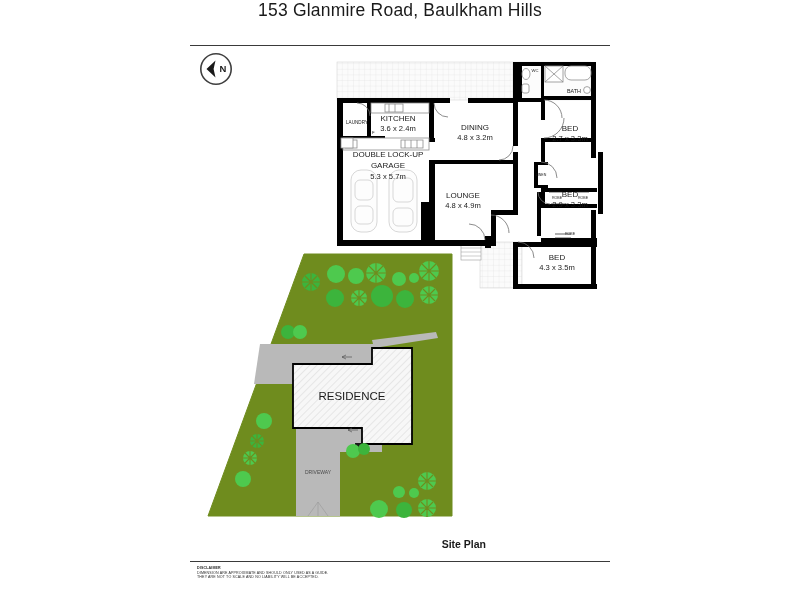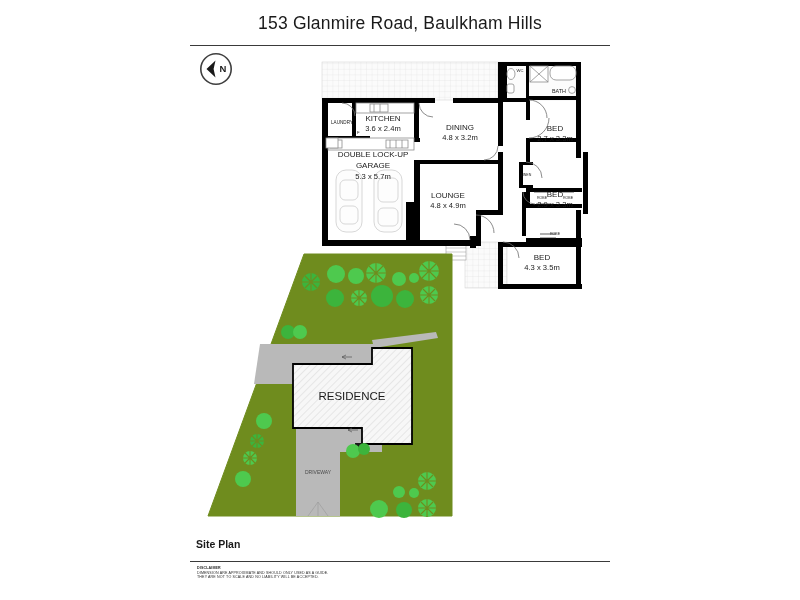--- a/index.html
+++ b/index.html
@@ -22,21 +22,21 @@
     background: #ffffff;
   }
 
   
   #title-bar {
     position: absolute;
     left: 0; top: 0;
     width: 800px;
     height: 46px;
     display: flex;
-    align-items: center;
+    align-items: flex-start;
     justify-content: center;
   }
   #title-text {
     font-size: 17.5px;
     font-weight: normal;
     letter-spacing: 0.2px;
     color: #1a1a1a;
     white-space: nowrap;
   }
   #title-rule {
@@ -53,40 +53,40 @@
     position: absolute;
     left: 199px;
     top: 52px;
     width: 34px;
     height: 34px;
   }
 
   
   #floorplan-wrap {
     position: absolute;
-    left: 310px;
+    left: 325px;
     top: 52px;
     width: 300px;
     height: 240px;
   }
   #siteplan-wrap {
     position: absolute;
     left: 196px;
     top: 252px;
     width: 290px;
     height: 272px;
   }
 
   
   #siteplan-caption {
     position: absolute;
     left: 196px;
     top: 538px;
     width: 290px;
-    text-align: left;
+    text-align: right;
     font-size: 10.5px;
     font-weight: bold;
     color: #1a1a1a;
   }
 
   
   #disclaimer-rule {
     position: absolute;
     left: 190px;
     top: 561px;

